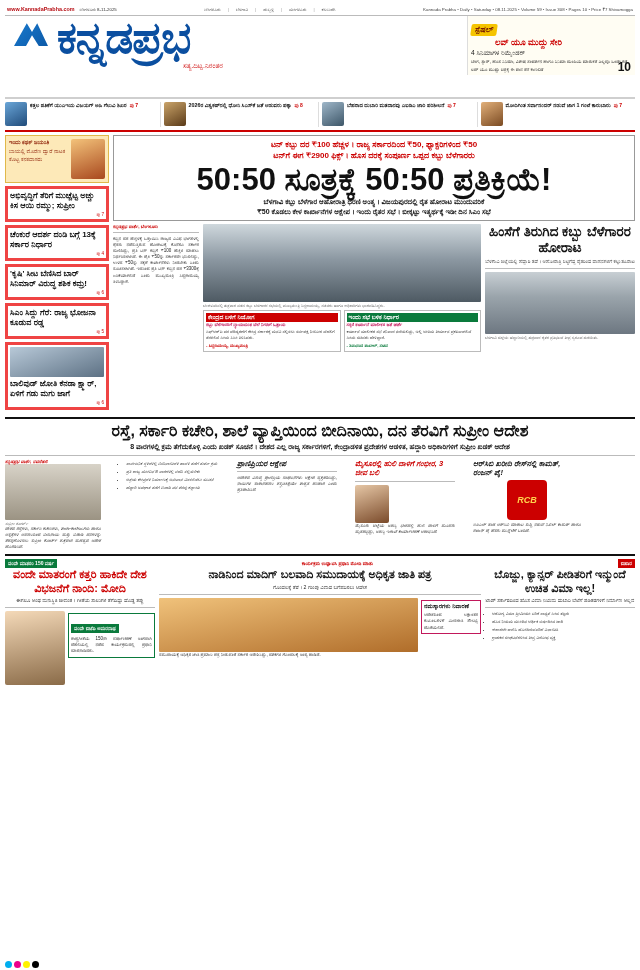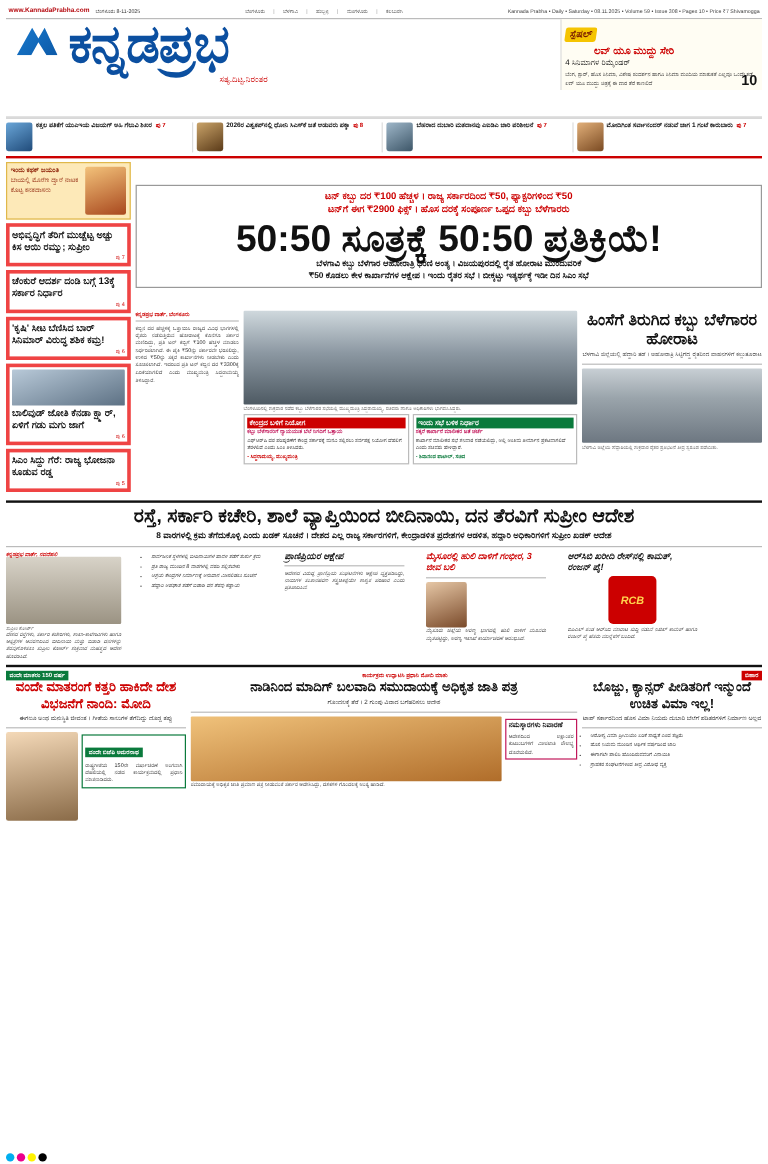--- a/index.html
+++ b/index.html
@@ -83,29 +83,29 @@
   .lbox .pic { height:30px; background:linear-gradient(160deg,#b8c9d8,#5d7184); margin-bottom:2px; border-radius:1px;}
 
   .promo {
     background:#fde9b8; border:1px solid #e0b84a; padding:3px; margin-bottom:3px;
     display:flex; gap:3px;
   }
   .promo .ptxt { font-size:5.6px; line-height:7.4px; color:#8a1a00; font-weight:bold; }
   .promo .pimg { width:34px; height:40px; background:linear-gradient(160deg,#f3c27a,#a8481e); flex:none; border-radius:2px;}
 
   
-  .lead { border:1px solid #999; padding:3px;margin-top:19px; }
+  .lead { border:1px solid #999; padding:3px; }
   .kicker { font-size:8px; color:#c00; font-weight:bold; text-align:center; line-height:11px; }
   .bigline {
     font-size:31px; line-height:31px; font-weight:bold; text-align:center; color:#111;
     margin:3px 0 2px;
   }
   .subline { font-size:7px; line-height:10px; text-align:center; color:#111; font-weight:bold; }
 
-  .centerrow { display:flex; gap:4px; margin-top:19px; }
+  .centerrow { display:flex; gap:4px; margin-top:3px; }
   .cc-left { width:86px; }
   .cc-mid { flex:1; }
   .cc-right { width:150px; }
 
   .byline { font-size:4.6px; color:#c00; font-weight:bold; }
   .bodytext { font-size:4.5px; line-height:6.1px; color:#222; text-align:justify; }
 
   .photo { background:#7f8c99; border-radius:1px; }
   .photo.assembly { height:78px; background:linear-gradient(180deg,#cfd8dd 0%,#8c98a2 45%,#4e5a63 100%); }
   .photo.crowd { height:62px; background:linear-gradient(180deg,#c8cfd4 0%,#9aa4ab 40%,#6d7781 100%); }
@@ -258,27 +258,27 @@
       </div>
       <div class="lbox">
         <h3>ಚೆಂಕುರೆ ಆದರ್ಶ ದಂಡಿ ಬಗ್ಗೆ 13ಕ್ಕೆ ಸರ್ಕಾರ ನಿರ್ಧಾರ</h3>
         <div class="meta">ಪು 4</div>
       </div>
       <div class="lbox">
         <h3>'ಕೃಷಿ' ಸೀಟ ಬೆಣಿಸಿದ ಬಾರ್ ಸಿನಿಮಾರ್ ವಿರುದ್ಧ ಶಶಿಕ ಕಮ್ರ!</h3>
         <div class="meta">ಪು 6</div>
       </div>
       <div class="lbox">
+        <h3>ಸಿಎಂ ಸಿದ್ದು ಗೆರೆ: ರಾಜ್ಯ ಭೋಜನಾ ಕೂಡುವ ರಡ್ಡ</h3>
+        <div class="meta">ಪು 5</div>
+      </div>
+      <div class="lbox">
         <div class="pic"></div>
         <h3>ಬಾಲಿವುಡ್ ಜೋತಿ ಕೆನಡಾ ಕ್ಷ್ಮಾರ್, ಏಳಿಗೆ ಗಡು ಮಗು ಜಾಗೆ</h3>
         <div class="meta">ಪು 6</div>
-      </div>
-      <div class="lbox">
-        <h3>ಸಿಎಂ ಸಿದ್ದು ಗೆರೆ: ರಾಜ್ಯ ಭೋಜನಾ ಕೂಡುವ ರಡ್ಡ</h3>
-        <div class="meta">ಪು 5</div>
       </div>
     </div>
 
     <div style="flex:1;">
 
       <div class="lead">
         <div class="kicker">ಟನ್ ಕಬ್ಬು ದರ ₹100 ಹೆಚ್ಚಳ । ರಾಜ್ಯ ಸರ್ಕಾರದಿಂದ ₹50, ಫ್ಯಾಕ್ಟರಿಗಳಿಂದ ₹50</div>
         <div class="kicker">ಟನ್‌ಗೆ ಈಗ ₹2900 ಫಿಕ್ಸ್ । ಹೊಸ ದರಕ್ಕೆ ಸಂಪೂರ್ಣ ಒಪ್ಪದ ಕಬ್ಬು ಬೆಳೆಗಾರರು</div>
         <div class="bigline">50:50 ಸೂತ್ರಕ್ಕೆ 50:50 ಪ್ರತಿಕ್ರಿಯೆ!</div>
         <div class="subline">ಬೆಳಗಾವಿ ಕಬ್ಬು ಬೆಳೆಗಾರ ಆಹೋರಾತ್ರಿ ಧರಣಿ ಅಂತ್ಯ । ವಿಜಯಪುರದಲ್ಲಿ ರೈತ ಹೋರಾಟ ಮುಂದುವರಿಕೆ</div>

